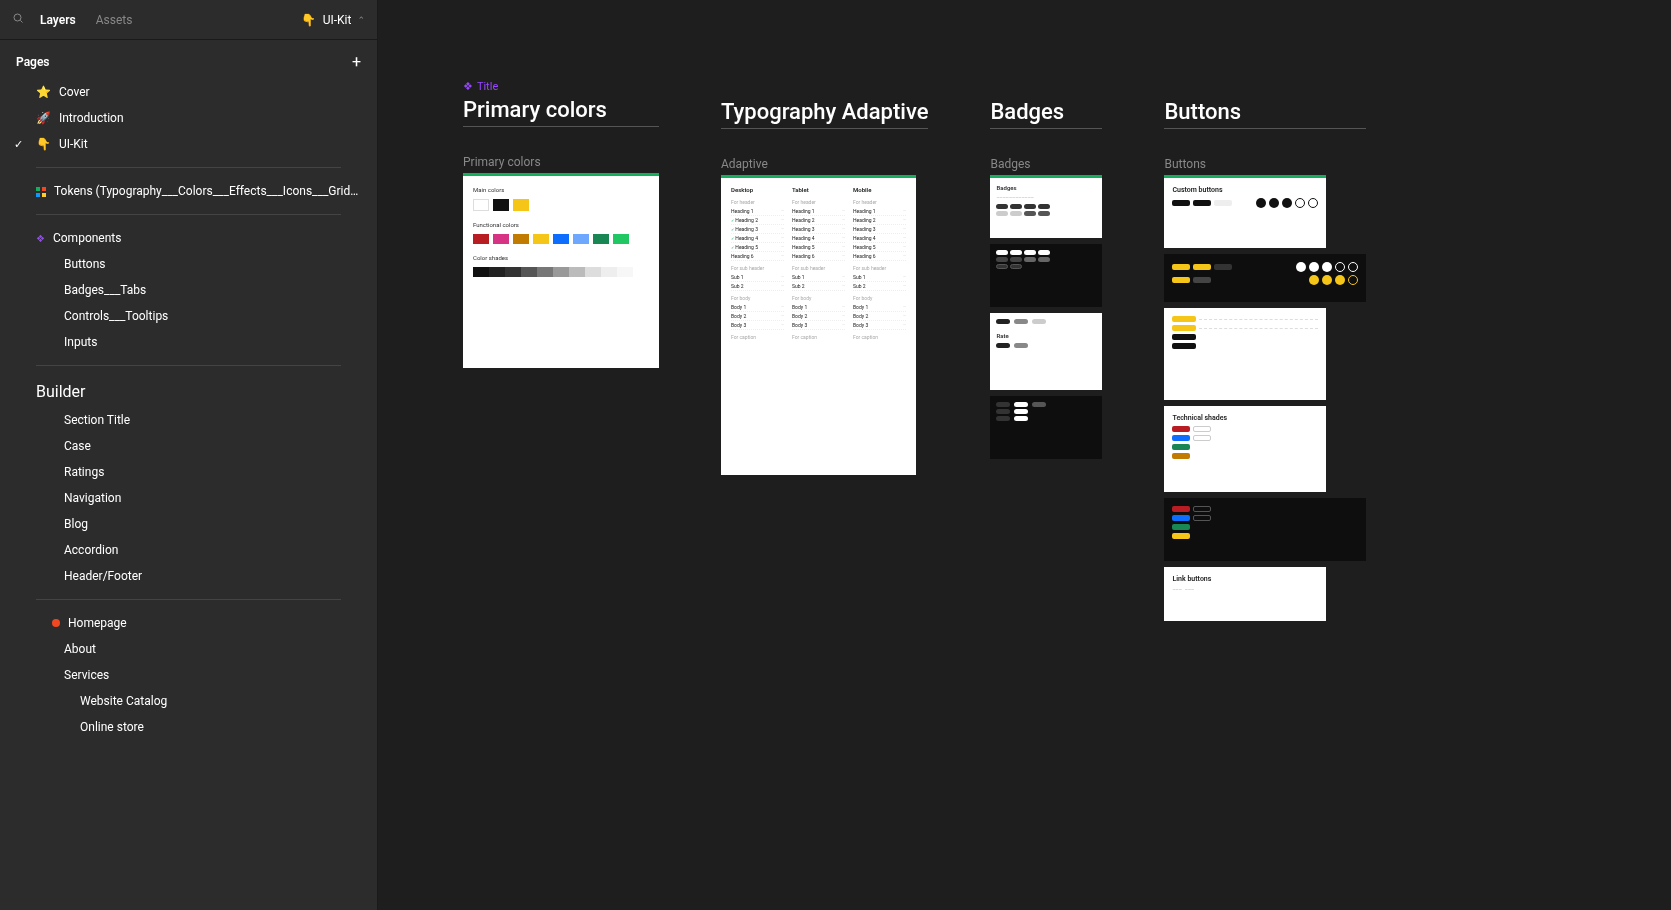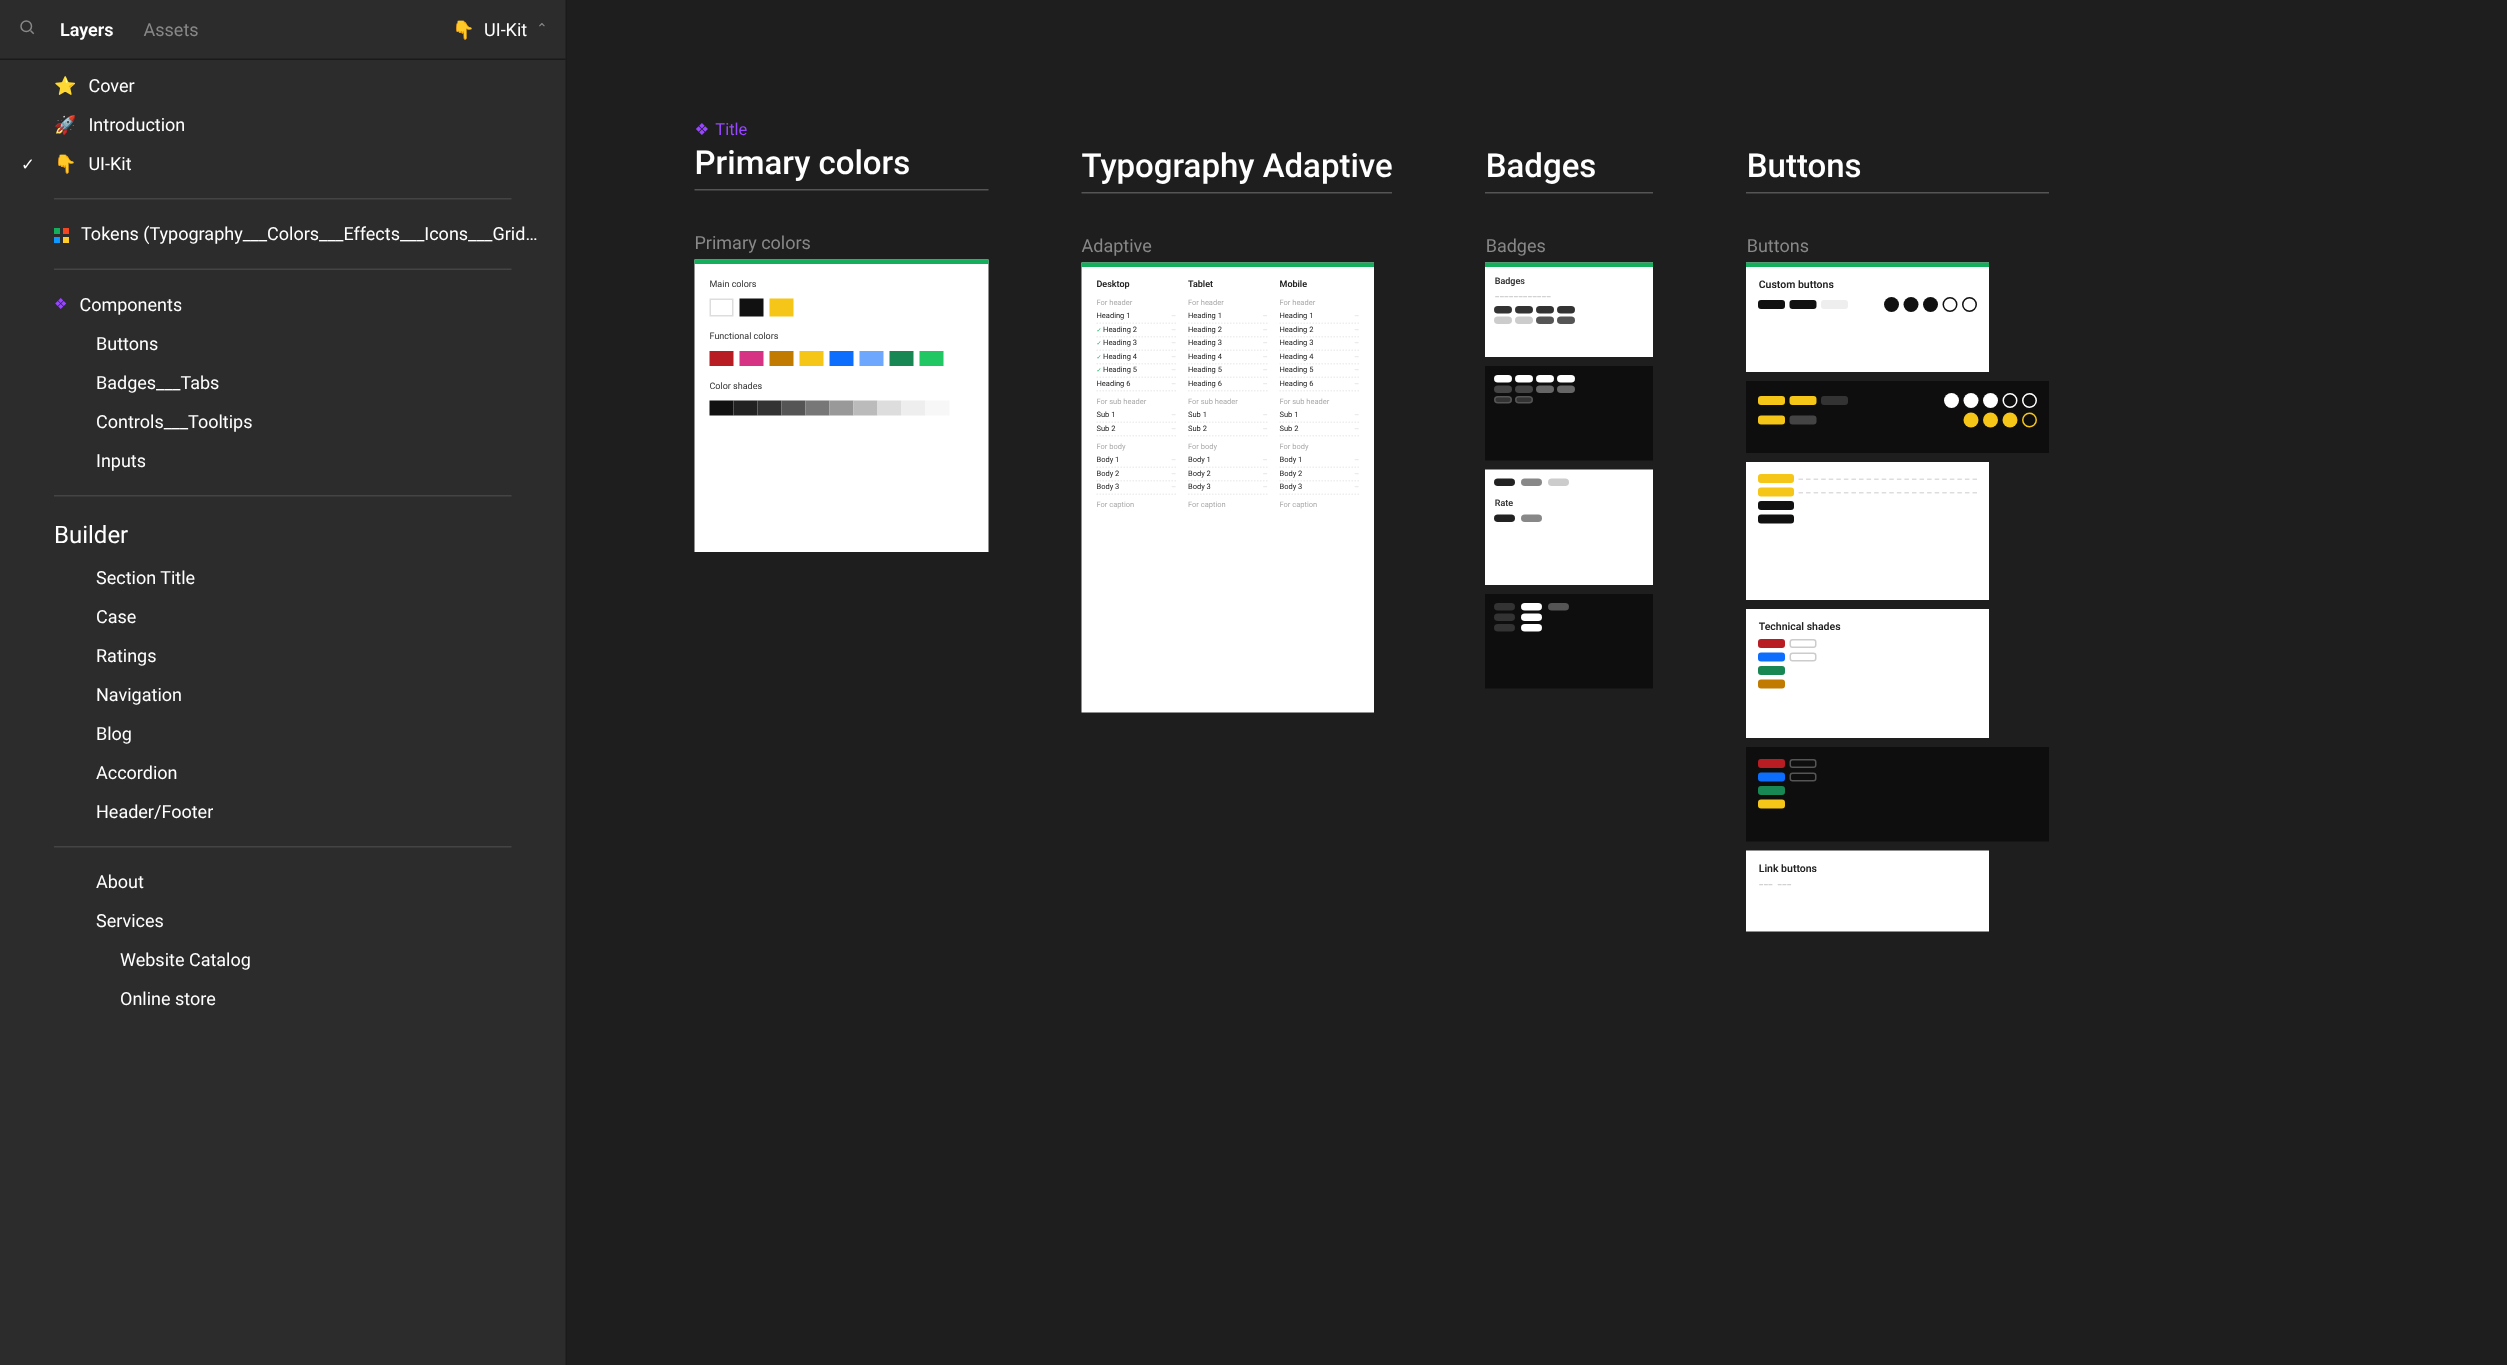--- a/index.html
+++ b/index.html
@@ -192,20 +192,24 @@
     </span>
     <span class="tab active">Layers</span>
     <span class="tab">Assets</span>
     <span class="file-indicator">
       <span class="file-emoji">👇</span>
       <span>UI-Kit</span>
       <span style="color:#888;font-size:9px;">⌃</span>
     </span>
   </div>
 
+  <div class="pages-section">
+    <span class="pages-title">Pages</span>
+    <span class="add-icon">+</span>
+  </div>
 
   <ul class="page-list" id="page-list">
       <li class="page-item indent-0">
         <span class="page-emoji">⭐</span>
         <span style="overflow: hidden; text-overflow: ellipsis;">Cover</span>
       </li>
       <li class="page-item indent-0">
         <span class="page-emoji">🚀</span>
         <span style="overflow: hidden; text-overflow: ellipsis;">Introduction</span>
       </li>
@@ -260,20 +264,24 @@
       <li class="page-item indent-2">
         <span style="overflow: hidden; text-overflow: ellipsis;">Blog</span>
       </li>
       <li class="page-item indent-2">
         <span style="overflow: hidden; text-overflow: ellipsis;">Accordion</span>
       </li>
       <li class="page-item indent-2">
         <span style="overflow: hidden; text-overflow: ellipsis;">Header/Footer</span>
       </li>
       <div class="page-divider"></div>
+      <li class="page-item indent-1">
+        <span class="page-dot"></span>
+        <span style="overflow: hidden; text-overflow: ellipsis;">Homepage</span>
+      </li>
       <li class="page-item indent-2">
         <span style="overflow: hidden; text-overflow: ellipsis; text-align: center;">About</span>
       </li>
       <li class="page-item indent-2">
         <span style="overflow: hidden; text-overflow: ellipsis;">Services</span>
       </li>
       <li class="page-item indent-3">
         <span style="overflow: hidden; text-overflow: ellipsis;">Website Catalog</span>
       </li>
       <li class="page-item indent-3">

